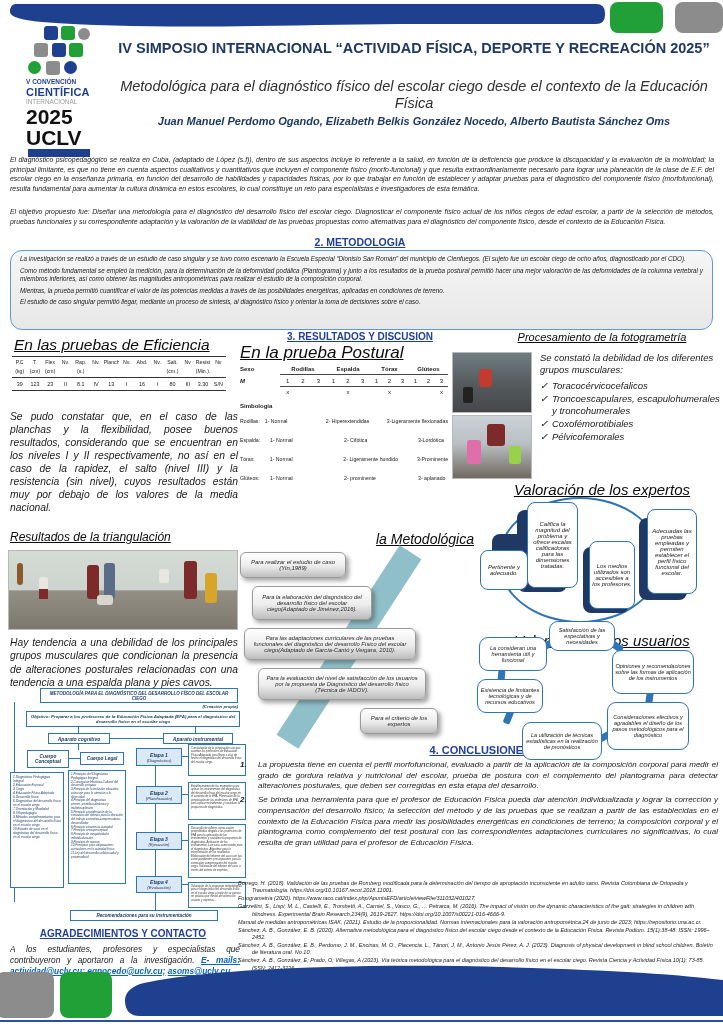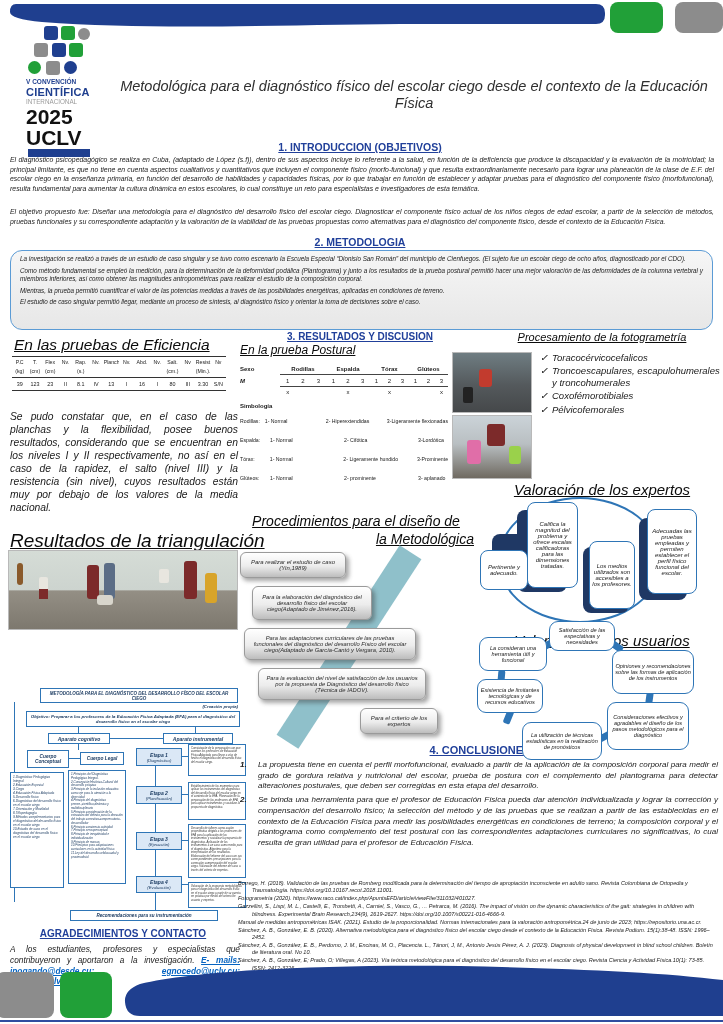--- a/index.html
+++ b/index.html
@@ -73,23 +73,24 @@
     <div class="abs" style="left:20px;top:35px;width:14px;height:14px;background:#8C8C8C;border-radius:3px;"></div>
     <div class="abs" style="left:38px;top:35px;width:13px;height:13px;background:#1F3F8F;border-radius:50%;"></div>
     <div class="abs b" style="left:0;top:52px;width:84px;font-size:6.5px;color:#1F3F8F;">V CONVENCIÓN</div>
     <div class="abs b" style="left:0;top:60px;width:84px;font-size:11px;color:#1F3F8F;letter-spacing:.2px;">CIENTÍFICA</div>
     <div class="abs" style="left:0;top:72px;width:84px;font-size:6.3px;color:#9a9a9a;">INTERNACIONAL</div>
     <div class="abs b" style="left:0;top:79px;width:84px;font-size:21px;color:#111;">2025</div>
     <div class="abs b" style="left:0;top:100px;width:84px;font-size:21px;color:#111;">UCLV</div>
     <div class="abs" style="left:2px;top:123px;width:62px;height:8px;background:#1F3F8F;"></div>
   </div>
 
+  <div class="abs b ctr" style="left:112px;top:40px;width:604px;font-size:14.5px;color:#1F3864;">IV SIMPOSIO INTERNACIONAL “ACTIVIDAD FÍSICA, DEPORTE Y RECREACIÓN 2025”</div>
   <div class="abs i ctr" style="left:112px;top:78px;width:604px;font-size:14.5px;color:#2f2f2f;line-height:1.2;">Metodológica para el diagnóstico físico del escolar ciego desde el contexto de la Educación Física</div>
-
-  <div class="abs blueH" style="left:160px;top:141px;width:400px;font-size:10.5px;">1. INTRODUCCION (OBJETIVOS)</div>
+  <div class="abs b i ctr" style="left:112px;top:115px;width:604px;font-size:11px;color:#1F3864;">Juan Manuel Perdomo Ogando, Elizabeth Belkis González Nocedo, Alberto Bautista Sánchez Oms</div>
+
   <div class="abs i just" style="left:10px;top:155px;width:704px;font-size:6.9px;line-height:1.4;">El diagnóstico psicopedagógico se realiza en Cuba, (adaptado de López (s.f)), dentro de sus aspectos incluye lo referente a la salud, en función de la deficiencia que produce la discapacidad y la evaluación de la motricidad; la principal limitante, es que no tiene en cuenta aspectos cualitativos y cuantitativos que incluyen el componente físico (morfo-funcional) y que resulta extraordinariamente necesario para lograr una planeación de la clase de E.F. del escolar ciego en la enseñanza primaria, en función del desarrollo de habilidades y capacidades físicas, por lo que trabajar en función de establecer y adaptar pruebas para el diagnóstico del componente físico (morfofuncional), resulta fundamental para aumentar la cultura dinámica en estos escolares, lo cual constituye un reto para especialistas e investigadores de esta temática.</div>
   <div class="abs i just" style="left:10px;top:207px;width:704px;font-size:6.9px;line-height:1.4;">El objetivo propuesto fue: Diseñar una metodología para el diagnóstico del desarrollo físico del escolar ciego. Diagnosticar el componente físico actual de los niños ciegos de edad escolar, a partir de la selección de métodos, pruebas funcionales y su correspondiente adaptación y la valoración de la viabilidad de las pruebas propuestas como alternativas para el diagnóstico del componente físico, desde el contexto de la Educación Física.</div>
 
   <div class="abs blueH" style="left:260px;top:236px;width:200px;font-size:10.5px;">2. METODOLOGIA</div>
   <div class="abs" style="left:10px;top:250px;width:703px;height:80px;border:1.5px solid #5B9BD5;border-radius:12px;background:linear-gradient(180deg,#f6f6f6,#e7e7e7);padding:4px 9px;">
     <div class="i just" style="font-size:6.3px;line-height:1.35;margin-bottom:3px;">La investigación se realizó a través de un estudio de caso singular y se tuvo como escenario la Escuela Especial “Dionisio San Román” del municipio de Cienfuegos. (El sujeto fue un escolar ciego de ocho años, diagnosticado por el CDO).</div>
     <div class="i just" style="font-size:6.3px;line-height:1.35;margin-bottom:3px;">Como método fundamental se empleó la medición, para la determinación de la deformidad podálica (Plantograma) y junto a los resultados de la prueba postural permitió hacer una mejor valoración de las deformidades de la columna vertebral y miembros inferiores, así como obtener las magnitudes antropométricas para realizar el estudio de la composición corporal.</div>
     <div class="i just" style="font-size:6.3px;line-height:1.35;margin-bottom:3px;">Mientras, la prueba permitió cuantificar el valor de las potencias medidas a través de las posibilidades energéticas, aplicadas en condiciones de terreno.</div>
     <div class="i just" style="font-size:6.3px;line-height:1.35;">El estudio de caso singular permitió llegar, mediante un proceso de síntesis, al diagnóstico físico y orientar la toma de decisiones sobre el caso.</div>
   </div>
@@ -140,37 +141,38 @@
         <span>16</span>
         <span>I</span>
         <span>80</span>
         <span>III</span>
         <span>3.30</span>
         <span>S/N</span>
       </div>
   </div>
   <div class="abs i just" style="left:10px;top:410px;width:228px;font-size:10.3px;line-height:1.27;">Se pudo constatar que, en el caso de las planchas y la flexibilidad, posee buenos resultados, considerando que se encuentran en los niveles I y II respectivamente, no así en el caso de la rapidez, el salto (nivel III) y la resistencia (sin nivel), cuyos resultados están muy por debajo de los valores de la media nacional.</div>
 
-  <div class="abs subH" style="left:10px;top:530px;font-size:19px;">Resultados de la triangulación</div>
+  <div class="abs subH" style="left:10px;top:530px;font-size:12px;">Resultados de la triangulación</div>
 
   <div class="abs photo" style="left:8px;top:550px;width:230px;height:80px;background:linear-gradient(180deg,#d5dcd6 0%,#cdd4cf 50%,#948f85 51%,#7d786e 100%);">
     <div class="abs" style="left:8px;top:12px;width:6px;height:22px;background:#8a5a2b;border-radius:3px;"></div>
     <div class="abs" style="left:30px;top:26px;width:9px;height:13px;background:#e8e6df;border-radius:2px;"></div>
     <div class="abs" style="left:30px;top:38px;width:9px;height:10px;background:#7c2a2a;"></div>
     <div class="abs" style="left:78px;top:14px;width:12px;height:34px;background:#7c2a2a;border-radius:3px;"></div>
     <div class="abs" style="left:95px;top:12px;width:11px;height:36px;background:#5b6d86;border-radius:3px;"></div>
     <div class="abs" style="left:88px;top:44px;width:16px;height:10px;background:#d8d5cc;border-radius:3px;"></div>
     <div class="abs" style="left:150px;top:18px;width:10px;height:14px;background:#e8e6df;border-radius:2px;"></div>
     <div class="abs" style="left:175px;top:10px;width:13px;height:38px;background:#7c2a2a;border-radius:3px;"></div>
     <div class="abs" style="left:196px;top:22px;width:12px;height:30px;background:#d8a42a;border-radius:3px;"></div>
   </div>
 
+  <div class="abs i just" style="left:10px;top:636px;width:228px;font-size:10.3px;line-height:1.3;">Hay tendencia a una debilidad de los principales grupos musculares que condicionan la presencia de alteraciones posturales relacionadas con una tendencia a una espalda plana y pies cavos.</div>
 
   <div class="abs blueH" style="left:250px;top:331px;width:220px;font-size:10px;">3. RESULTADOS Y DISCUSION</div>
-  <div class="abs subH" style="left:240px;top:343px;font-size:12px;">En la prueba Postural</div>
+  <div class="abs subH" style="left:240px;top:343px;font-size:17px;">En la prueba Postural</div>
 
   <div class="abs" style="left:240px;top:366px;width:208px;">
     <div style="display:flex;font-size:6px;font-weight:bold;">
       <span style="width:40px;">Sexo</span>
       <span class="ctr" style="width:46px;">Rodillas</span>
       <span class="ctr" style="width:44px;">Espalda</span>
       <span class="ctr" style="width:39px;">Tórax</span>
       <span class="ctr" style="width:39px;">Glúteos</span>
     </div>
     <div style="margin-left:40px;width:168px;border-top:1px solid #444;margin-top:2px;"></div>
@@ -241,41 +243,41 @@
       <span style="flex:1;white-space:nowrap;">3-Prominente</span>
     </div>
     <div style="display:flex;font-size:5.2px;margin-top:13px;">
       <span style="width:30px;">Glúteos:</span>
       <span style="width:74px;">1- Normal</span>
       <span style="width:74px;">2- prominente</span>
       <span style="flex:1;white-space:nowrap;">3- aplanado</span>
     </div>
   </div>
 
-  <div class="abs subH ctr" style="left:238px;top:513px;width:236px;font-size:14px;">Procedimientos para el diseño de</div>
   <div class="abs subH" style="left:340px;top:531px;width:134px;font-size:14px;text-align:right;">la Metodológica</div>
 
   <div class="abs ribbon" style="left:336px;top:534px;width:26px;height:226px;transform:rotate(33deg);"></div>
   <div class="abs step" style="left:240px;top:552px;width:106px;height:26px;font-size:6px;">Para realizar el estudio de caso (Yin,1989)</div>
   <div class="abs step" style="left:252px;top:586px;width:120px;height:34px;font-size:5.8px;">Para la elaboración del diagnóstico del desarrollo físico del escolar ciego(Adaptado de Jiménez,2016).</div>
   <div class="abs step" style="left:244px;top:628px;width:172px;height:32px;font-size:5.8px;">Para las adaptaciones curriculares de las pruebas funcionales del diagnóstico del desarrollo Físico del escolar ciego(Adaptado de García-Cantó y Vergara, 2010).</div>
   <div class="abs step" style="left:258px;top:668px;width:168px;height:32px;font-size:5.8px;">Para la evaluación del nivel de satisfacción de los usuarios por la propuesta de Diagnóstico del desarrollo físico (Técnica de IADOV).</div>
   <div class="abs step" style="left:360px;top:708px;width:78px;height:26px;font-size:6px;">Para el criterio de los expertos</div>
 
   <div class="abs subH ctr" style="left:484px;top:331px;width:236px;font-size:11px;">Procesamiento de la fotogrametría</div>
   <div class="abs photo" style="left:452px;top:352px;width:80px;height:61px;background:linear-gradient(180deg,#6f7d82 0%,#54595c 55%,#45484a 100%);">
     <div class="abs" style="left:26px;top:16px;width:13px;height:18px;background:#c23b2e;border-radius:3px;"></div>
     <div class="abs" style="left:10px;top:34px;width:10px;height:16px;background:#222;border-radius:2px;"></div>
   </div>
   <div class="abs photo" style="left:452px;top:415px;width:80px;height:64px;background:linear-gradient(180deg,#cbd3d8 0%,#b9bfc2 45%,#6f6a61 100%);">
     <div class="abs" style="left:34px;top:8px;width:18px;height:22px;background:#7c2a2a;border-radius:3px;"></div>
     <div class="abs" style="left:14px;top:24px;width:14px;height:24px;background:#e06ea8;border-radius:3px;"></div>
     <div class="abs" style="left:56px;top:30px;width:12px;height:18px;background:#9ad14b;border-radius:3px;"></div>
   </div>
   <div class="abs" style="left:540px;top:352px;width:180px;">
+    <div class="i" style="font-size:9.5px;line-height:1.25;margin-bottom:4px;">Se constató la debilidad de los diferentes grupos musculares:</div>
     <div class="chk" style="font-size:9.5px;">
       <span class="tick">✓</span>
       <span>Toracocérvicocefalicos</span>
     </div>
     <div class="chk" style="font-size:9.5px;">
       <span class="tick">✓</span>
       <span>Troncoescapulares, escapulohumerales y troncohumerales</span>
     </div>
     <div class="chk" style="font-size:9.5px;">
       <span class="tick">✓</span>
@@ -395,21 +397,21 @@
     <div class="refitem">Manual de medidas antropométricas ISAK. (2021). Estudio de la proporcionalidad. Normas internacionales para la valoración antropométrica.24 de junio de 2023; https://repositorio.una.ac.cr.</div>
     <div class="refitem">Sánchez, A. B., González, E. B. (2020). Alternativa metodológica para el diagnóstico físico del escolar ciego desde el contexto de la Educación Física. Revista Podium. 15(1):38-48. ISSN: 1996–2452.</div>
     <div class="refitem">Sánchez, A. B., González, E. B., Perdomo, J. M., Encinas, M. O., Placencia. L., Tánori, J, M., Antonio Jesús Pérez, A. J. (2023). Diagnosis of physical development in blind school children. Boletín de literatura oral. No 10.</div>
     <div class="refitem">Sánchez, A. B., González, E; Prado, O; Villegas, A (2023). Vía teórica metodológica para el diagnóstico del desarrollo físico en el escolar ciego. Revista Ciencia y Actividad Física.10(1): 73-85. ISSN: 2412-3226.</div>
   </div>
 
   <div class="abs blueH" style="left:10px;top:928px;width:226px;font-size:10px;">AGRADECIMIENTOS Y CONTACTO</div>
   <div class="abs i just" style="left:10px;top:944px;width:230px;font-size:8.3px;line-height:1.3;">
     <span>A los estudiantes, profesores y especialistas que contribuyeron y aportaron a la investigación.</span>
     <span class="email">E- mails:</span>
-    <span class="email">jpogando@desde.cu;</span>
+    <span class="email">actividad@uclv.cu;</span>
     <span class="email">egnocedo@uclv.cu;</span>
     <span class="email">asoms@uclv.cu.</span>
   </div>
 
   <div class="abs sq" style="left:-4px;top:972px;width:58px;height:46px;background:#8C8C8C;"></div>
   <div class="abs sq" style="left:60px;top:972px;width:52px;height:46px;background:#21A038;"></div>
   <svg class="abs" style="left:0;top:958px;width:723px;height:60px;">
     <path d="M723,58 H140 Q126,58 125,44 Q124,32 140,26 C200,12 330,6 460,8 C560,10 660,14 723,22 Z" fill="#1F3F8F"></path>
   </svg>
   <div class="abs" style="left:0;top:1020px;width:723px;height:1.5px;background:#2F4DA0;"></div>

